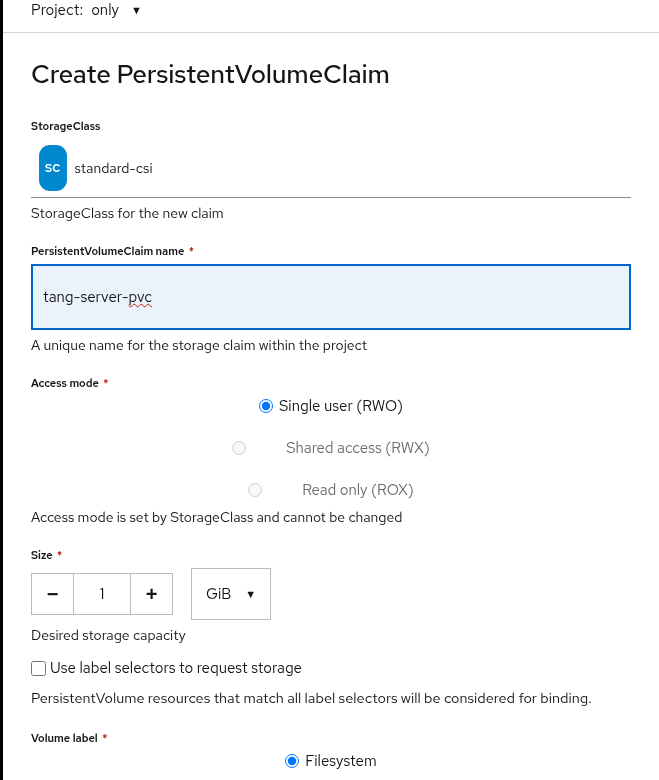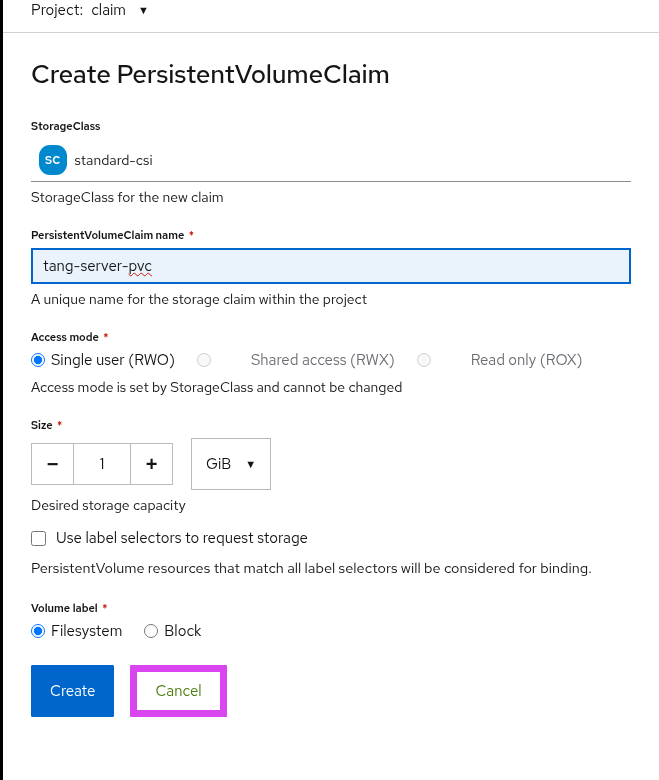--- a/index.html
+++ b/index.html
@@ -52,38 +52,39 @@
     align-items: center;
     gap: 8px;
     padding: 6px 8px;
     border-bottom: 1px solid #8a8d90;
   }
   .sc-badge {
     background: #0088ce;
     color: #fff;
     font-size: 11px;
     font-weight: 600;
-    padding: 8px 6px;
+    padding: 16px 6px;
     border-radius: 11px;
     letter-spacing: 0.3px;
   }
   .text-input {
     width: 100%;
-    padding: 6px 10px;
+    padding: 21px 10px;
     border: 2px solid #06c;
     background: #eaf2fb;
     font-size: 15px;
     font-family: inherit;
     outline: none;
   }
   .radios {
     display: flex;
     gap: 22px;
     align-items: center;
     margin: 6px 0 8px;
+    flex-direction: column;
   }
   .radio-item {
     display: flex;
     align-items: center;
     gap: 6px;
     font-size: 15px;
   }
   .radio-item.disabled { color: #6a6e73; gap: 40px; }
   input[type=radio] { width: 14px; height: 14px; }
   .spinner-row {
@@ -124,21 +125,21 @@
     height: 52px;
     padding: 0 14px;
     font-size: 15px;
     cursor: pointer;
     background: #fff;
   }
   .unit-select .caret { font-size: 11px; }
   .chk-row {
     display: flex;
     align-items: center;
-    gap: 10px;
+    gap: 4px;
     margin: 14px 0 10px;
     font-size: 15px;
   }
   input[type=checkbox] { width: 15px; height: 15px; }
   .long-help {
     font-size: 14.5px;
     margin-bottom: 24px;
     color: #151515;
   }
   .buttons {
@@ -166,21 +167,21 @@
   .squiggle {
     text-decoration: underline wavy #c9190b 1px;
     text-decoration-skip-ink: none;
   }
 </style>
 </head>
 <body>
 
 <div class="project-bar">
   <span>Project:</span>
-  <span>claim</span>
+  <span>only</span>
   <span class="caret">▼</span>
 </div>
 
 <div class="content">
 
   <h1>Create PersistentVolumeClaim</h1>
 
   <div class="field">
     <span class="label">StorageClass</span>
     <div class="sc-select">

